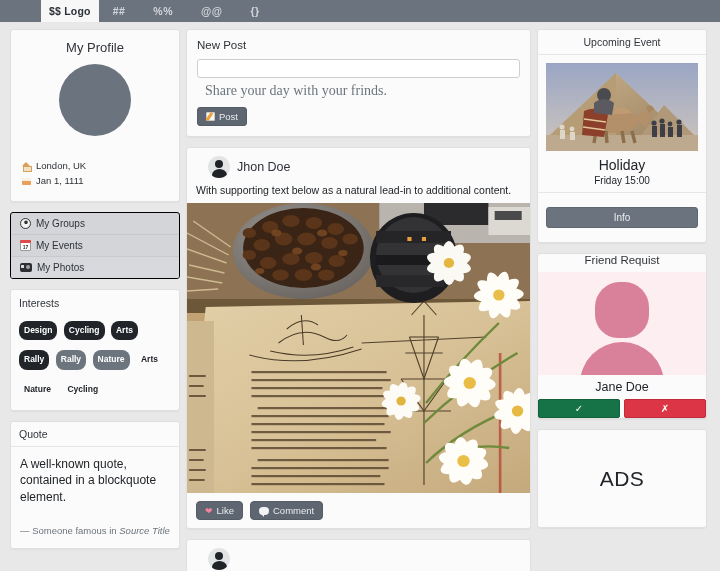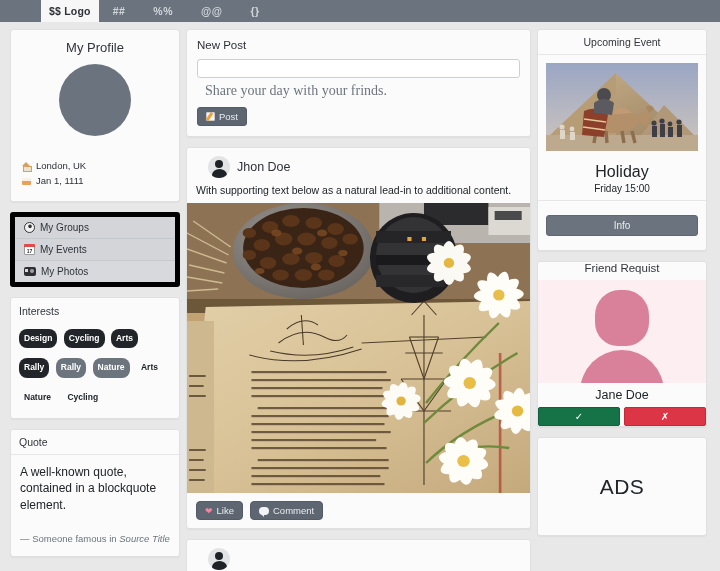--- a/index.html
+++ b/index.html
@@ -105,21 +105,21 @@
   .ic-cake::before {
     content:""; position:absolute; left:1px; top:4px;
     width:9px; height:5px; background:#e8a05a; border-radius:1px;
   }
   .ic-cake::after {
     content:""; position:absolute; left:1px; top:2px;
     width:9px; height:3px; background:#f6f1e4; border-radius:1px 1px 0 0;
   }
 
   
-  .list-group { background:#d3d5d9; border:5px solid #000000; border-radius:3px; margin-bottom:10px; overflow:hidden; }
+  .list-group { background:#d3d5d9; border:1px solid #000000; border-radius:3px; margin-bottom:10px; overflow:hidden; }
   .list-item {
     padding: 5px 9px;
     font-size: 10px; color:#2e3238;
     border-bottom: 1px solid #c6c9ce;
     display: flex; align-items: center; gap: 5px;
   }
   .list-item:last-child { border-bottom: none; background: #d3d5d9; }
   .list-item.plain { background: #d7d9dd; }
 
   .ic-globe { width:11px;height:11px;border-radius:50%;background:#f2f2f2;border:1.2px solid #333;display:inline-block;position:relative; }
@@ -182,21 +182,21 @@
   .btn-act { display:inline-flex; align-items:center; gap:4px;
     background:#5d6671; color:#e9ecef; border:1px solid #545c66;
     border-radius:4px; font-size:9.5px; padding:3px 8px; cursor:pointer; }
   .ic-heart { color:#f1849c; font-size:9px; }
   .ic-balloon { width:10px;height:8px;background:#f2f3f4;border-radius:4px;display:inline-block;position:relative; }
   .ic-balloon::after { content:"";position:absolute;left:2px;top:7px;border-left:3px solid transparent;border-right:0;border-top:3px solid #f2f3f4; }
 
   
   .ev-body { padding: 8px 8px 6px; text-align:center; }
   .ev-img { width: 100%; height: 88px; display:block; border:0; }
-  .ev-title { font-size: 16px; color:#212529; margin-top: 12px; }
+  .ev-title { font-size: 14px; color:#212529; margin-top: 6px; }
   .ev-sub { font-size: 10px; color:#212529; margin-top: 2px; }
   .ev-footer { padding: 14px 8px; border-top:1px solid #e6e6e6; }
   .btn-block { display:block; width:100%; text-align:center;
     background:#6b737e; color:#e9ecef; border:1px solid #5f6771;
     border-radius:3px; font-size:10px; padding:4px 0; cursor:pointer;
     font-family:"Liberation Sans", sans-serif; }
 
   .fr-body { padding: 0; text-align:center; }
   .fr-ph { width: 100%; height: 103px; background:#fdeef1; position:relative; overflow:hidden; }
   .fr-ph .head { position:absolute; left:50%; top:10px; transform:translateX(-50%);

